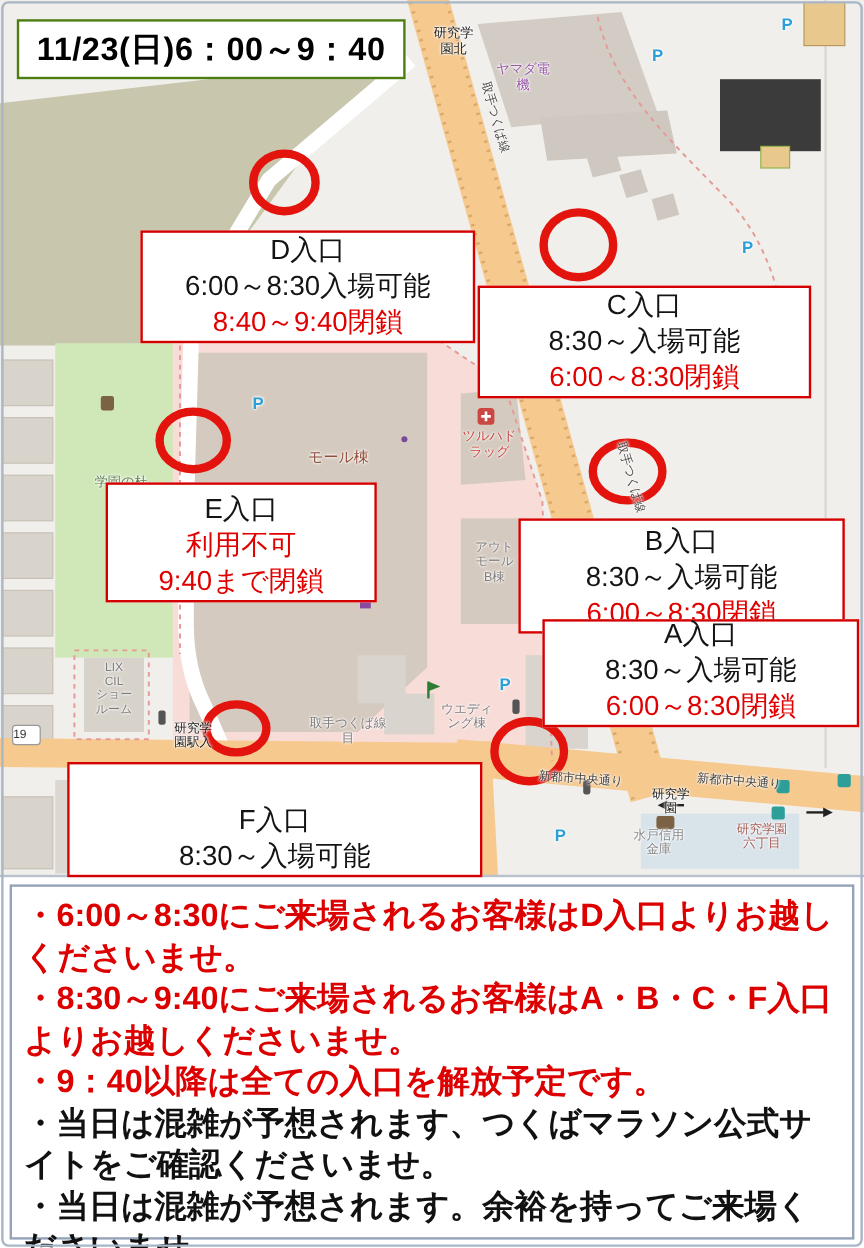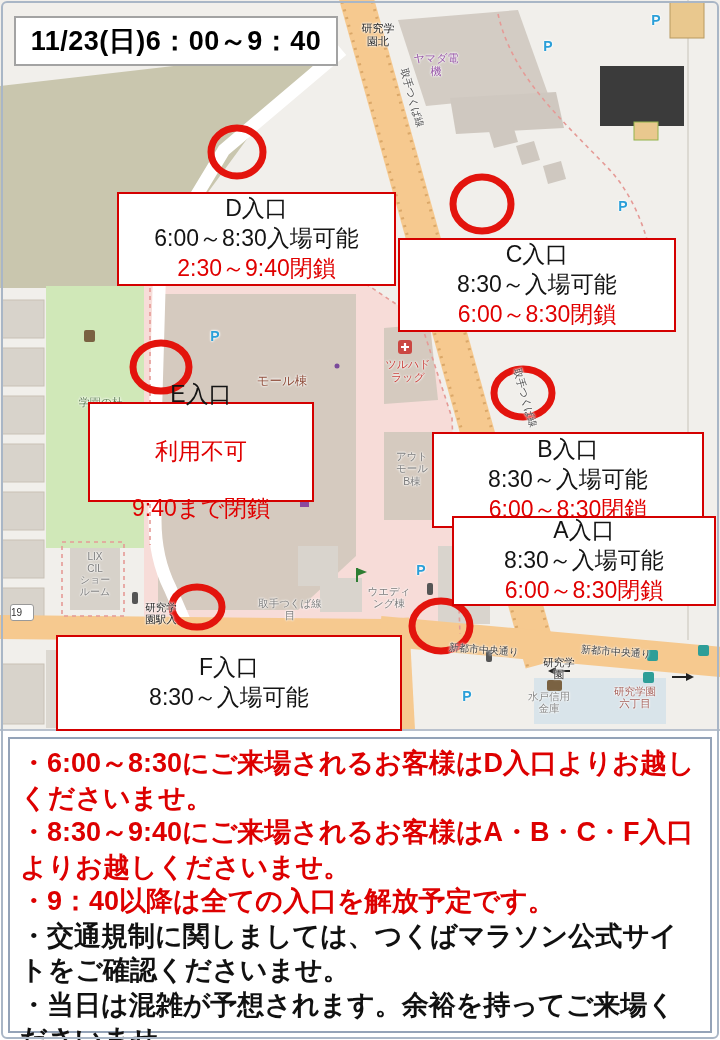--- a/index.html
+++ b/index.html
@@ -16,28 +16,28 @@
     text-shadow:0 0 2px #fff,0 0 2px #fff,0 0 3px #fff;pointer-events:none;
   }
   .p-mark{font-weight:bold;color:#2b9fd8;font-size:14px;}
   .shield{
     position:absolute;z-index:10;width:22px;height:15px;background:#fff;border:1px solid #999;
     border-radius:3px;font-size:10px;color:#333;line-height:15px;
   }
   
   .entrance-box{
     position:absolute;background:#fff;border:2px solid #d40000;z-index:20;
-    display:flex;flex-direction:column;justify-content:center;align-items:center;
+    display:flex;flex-direction:column;justify-content:flex-end;align-items:center;
   }
   .entrance-box .ln{font-size:23px;color:#141414;line-height:1.3;text-align:center;white-space:nowrap;}
   .entrance-box .ln.red{color:#e00000;}
   
   .title-box{
     position:absolute;left:14px;top:16px;width:320px;height:46px;background:#fff;
-    border:2px solid #a3a3a3;z-index:30;display:flex;align-items:center;justify-content:center;
+    border:2px solid #4d7c0f;z-index:30;display:flex;align-items:center;justify-content:center;
     font-size:27px;font-weight:bold;color:#000;letter-spacing:.5px;white-space:nowrap;
   }
   
   .notes-panel{
     position:absolute;left:8px;top:737px;width:704px;height:296px;background:#fff;
     border:2px solid #94a3b8;box-sizing:border-box;padding:7px 10px;z-index:20;
   }
   .note{font-size:27px;font-weight:bold;line-height:1.28;color:#111;margin:0;}
   .note.red{color:#dd0000;}
 </style>
@@ -174,30 +174,30 @@
 <div class="map-label p-mark" style="left:540px;top:38px;width:16px;">P</div>
 <div class="map-label p-mark" style="left:648px;top:12px;width:16px;">P</div>
 <div class="map-label p-mark" style="left:207px;top:328px;width:16px;">P</div>
 <div class="map-label p-mark" style="left:615px;top:198px;width:16px;">P</div>
 <div class="map-label p-mark" style="left:413px;top:562px;width:16px;">P</div>
 <div class="map-label p-mark" style="left:459px;top:688px;width:16px;">P</div>
 
 <div class="entrance-box" style="left:117px;top:192px;width:275px;height:90px;">
   <div class="ln">D入口</div>
   <div class="ln">6:00～8:30入場可能</div>
-  <div class="ln red">2:30～9:40閉鎖</div>
+  <div class="ln red">8:40～9:40閉鎖</div>
 </div>
 
 <div class="entrance-box" style="left:398px;top:238px;width:274px;height:90px;">
   <div class="ln">C入口</div>
   <div class="ln">8:30～入場可能</div>
   <div class="ln red">6:00～8:30閉鎖</div>
 </div>
 
-<div class="entrance-box" style="left:88px;top:402px;width:222px;height:96px;gap:27px;">
+<div class="entrance-box" style="left:88px;top:402px;width:222px;height:96px;">
   <div class="ln">E入口</div>
   <div class="ln red">利用不可</div>
   <div class="ln red">9:40まで閉鎖</div>
 </div>
 
 <div class="entrance-box" style="left:432px;top:432px;width:268px;height:92px;">
   <div class="ln">B入口</div>
   <div class="ln">8:30～入場可能</div>
   <div class="ln red">6:00～8:30閉鎖</div>
 </div>
@@ -214,17 +214,17 @@
 </div>
 
 <div class="title-box">11/23(日)6：00～9：40</div>
 
 <div class="map-edge"></div>
 
 <div class="notes-panel">
   <p class="note red">・6:00～8:30にご来場されるお客様はD入口よりお越しくださいませ。</p>
   <p class="note red">・8:30～9:40にご来場されるお客様はA・B・C・F入口よりお越しくださいませ。</p>
   <p class="note red">・9：40以降は全ての入口を解放予定です。</p>
-  <p class="note">・交通規制に関しましては、つくばマラソン公式サイトをご確認くださいませ。</p>
+  <p class="note">・当日は混雑が予想されます、つくばマラソン公式サイトをご確認くださいませ。</p>
   <p class="note">・当日は混雑が予想されます。余裕を持ってご来場くださいませ。</p>
 </div>
 
 <div class="frame"></div>
 
 </body></html>

